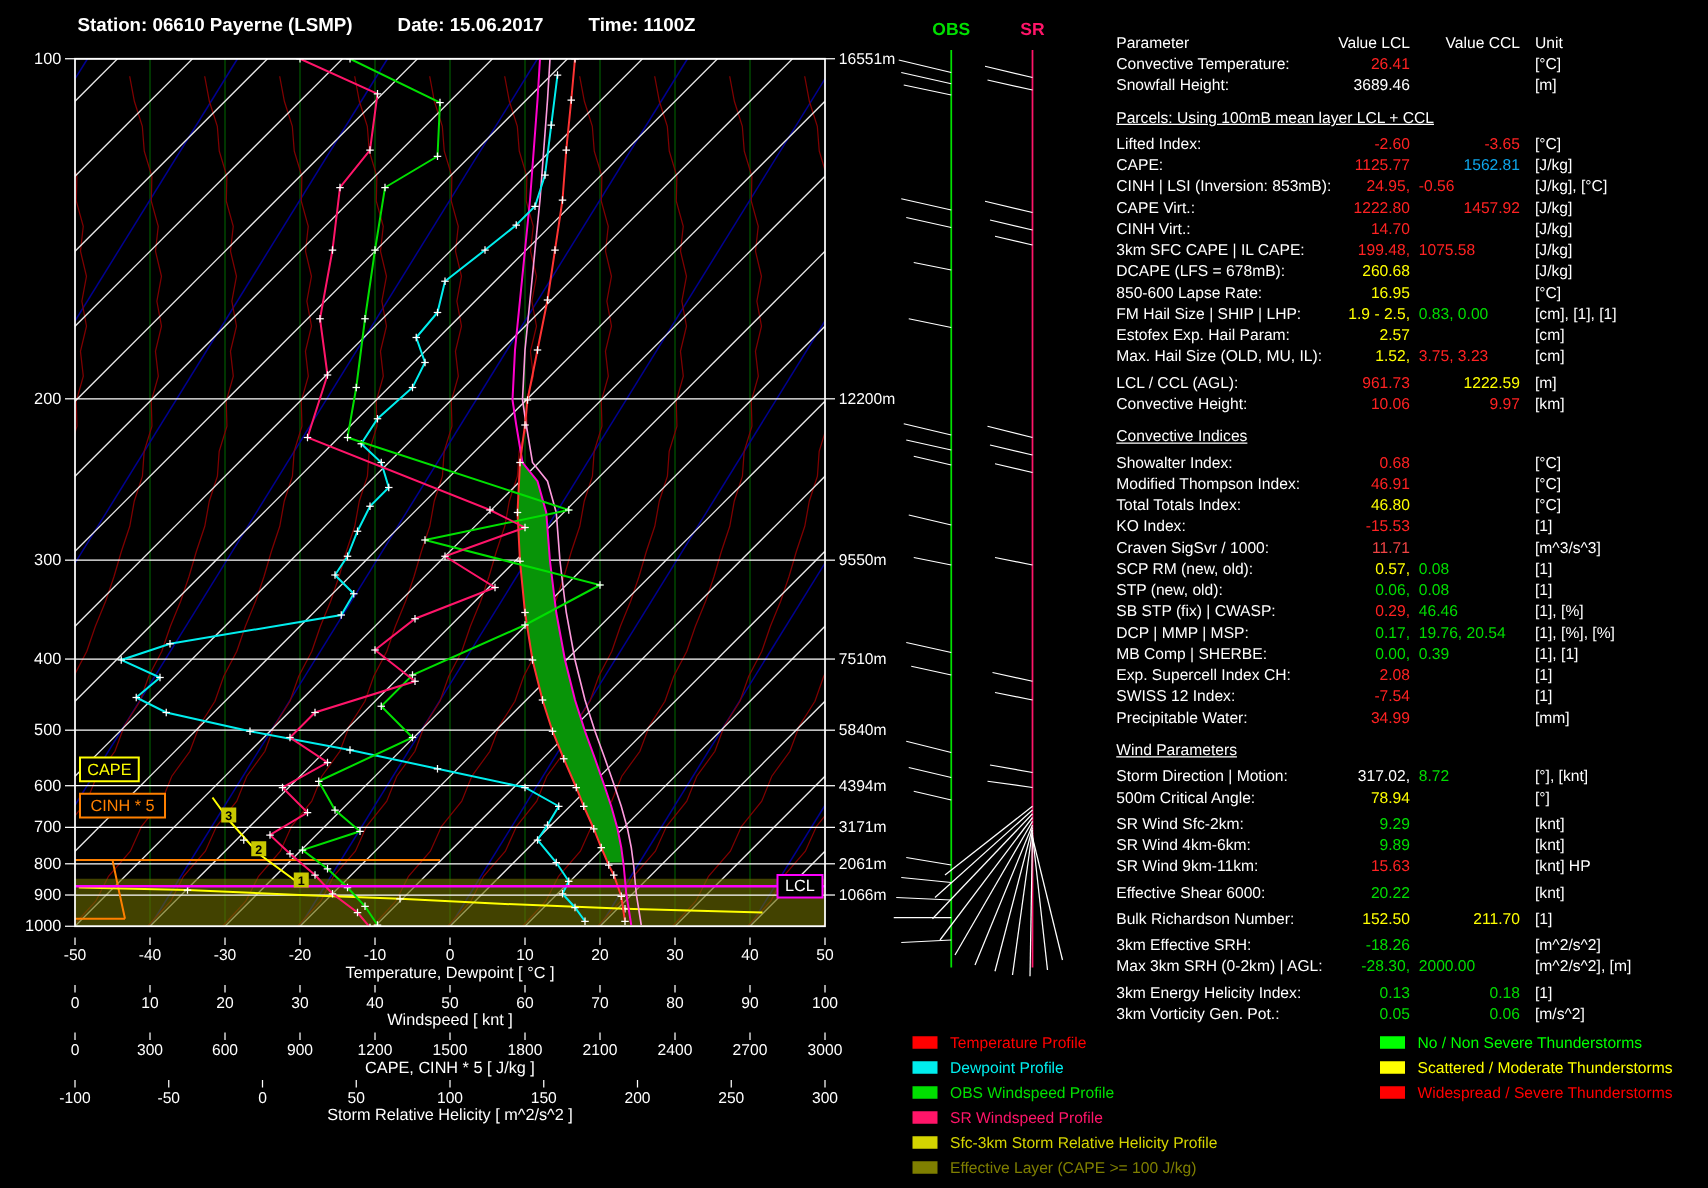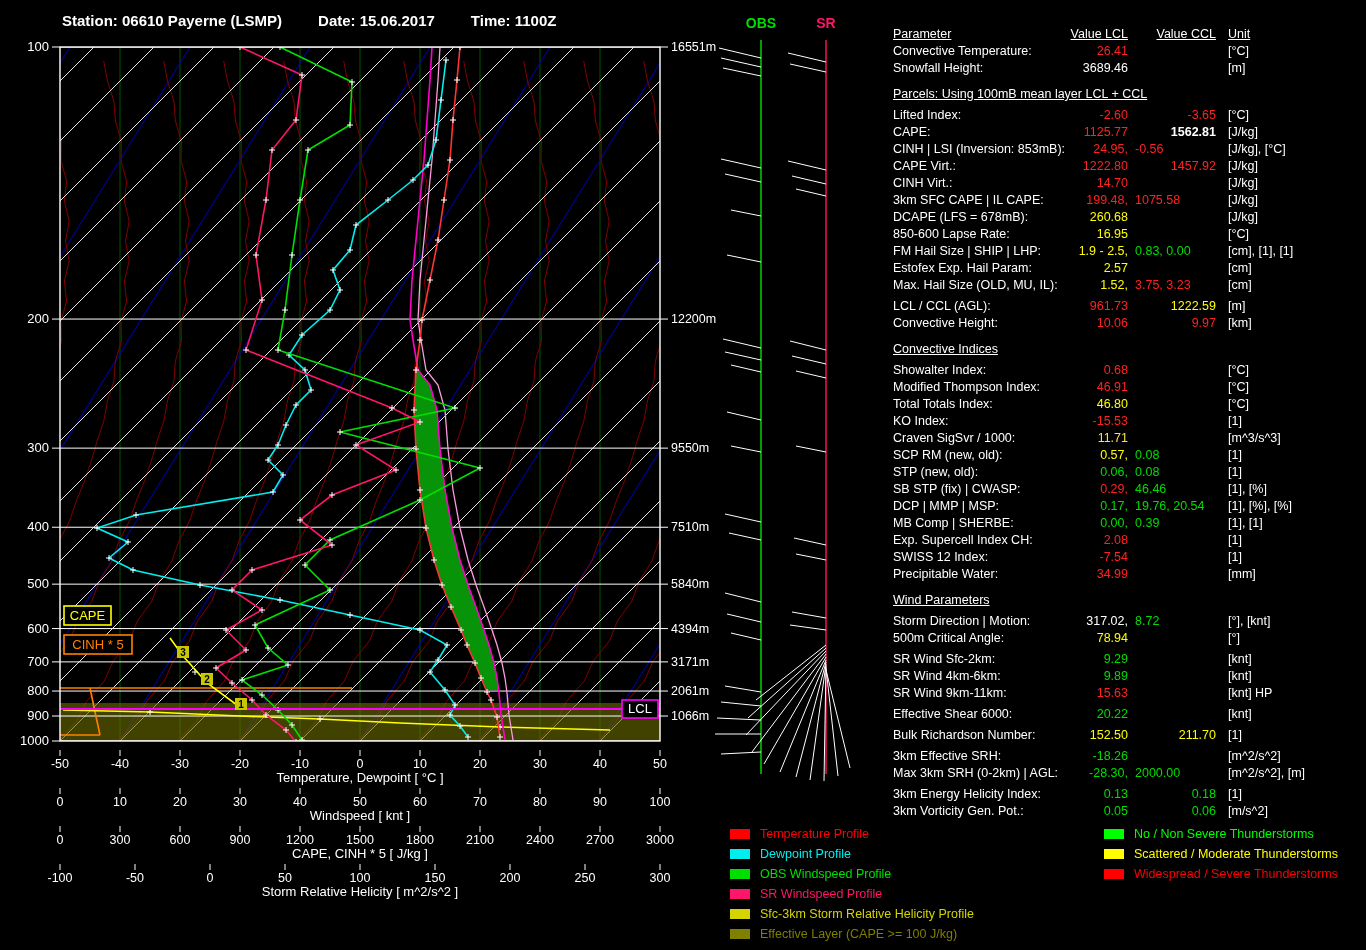--- a/index.html
+++ b/index.html
@@ -4,21 +4,21 @@
 <style>
   html,body{margin:0;padding:0;background:#000;}
   #root{position:relative;width:1366px;height:950px;background:#000;overflow:hidden;
         font-family:"Liberation Sans",sans-serif;color:#fff;}
   #title-bar{position:absolute;left:62px;top:12px;font-size:15px;font-weight:bold;white-space:nowrap;}
   #title-bar span{margin-right:36px;}
   #chart-svg{position:absolute;left:0;top:0;}
   
   #param-table{position:absolute;left:893px;top:26px;width:473px;font-size:12.5px;line-height:17px;}
   .hdr-row,.p-row{display:grid;grid-template-columns:175px 60px 88px 12px auto;align-items:baseline;}
-  .hdr-row span{text-decoration:underline;}
+  .hdr-row span{}
   .c-label{white-space:nowrap;}
   .c-lcl{text-align:right;white-space:nowrap;}
   .c-rest{white-space:nowrap;}
   .c-rest.is-extra{text-align:left;padding-left:7px;}
   .c-rest.is-ccl{text-align:right;}
   .c-unit{white-space:nowrap;}
   .sec-title{text-decoration:underline;margin-top:9px;margin-bottom:4px;white-space:nowrap;}
   .p-row.has-gap{margin-top:4px;}
   
   .legend{position:absolute;font-size:12.5px;}
@@ -602,21 +602,21 @@
         <div class="p-row">
           <span class="c-label">Lifted Index:</span>
           <span class="c-lcl"><span style="color: rgb(255, 34, 34);">-2.60</span></span>
           <span class="c-rest is-ccl"><span style="color: rgb(255, 34, 34);">-3.65</span></span>
           <span></span>
           <span class="c-unit">[°C]</span>
         </div>
         <div class="p-row">
           <span class="c-label">CAPE:</span>
           <span class="c-lcl"><span style="color: rgb(255, 34, 34);">1125.77</span></span>
-          <span class="c-rest is-ccl"><span style="color: #ffffff; font-weight: bold;">1562.81</span></span>
+          <span class="c-rest is-ccl"><span style="color: #0ea5e9;">1562.81</span></span>
           <span></span>
           <span class="c-unit">[J/kg]</span>
         </div>
         <div class="p-row">
           <span class="c-label">CINH | LSI (Inversion: 853mB):</span>
           <span class="c-lcl"><span style="color: rgb(255, 34, 34);">24.95,</span></span>
           <span class="c-rest is-extra"><span style="color: rgb(255, 34, 34);">-0.56</span></span>
           <span></span>
           <span class="c-unit">[J/kg], [°C]</span>
         </div>
@@ -714,21 +714,21 @@
         </div>
         <div class="p-row">
           <span class="c-label">KO Index:</span>
           <span class="c-lcl"><span style="color: rgb(255, 34, 34);">-15.53</span></span>
           <span class="c-rest is-ccl"></span>
           <span></span>
           <span class="c-unit">[1]</span>
         </div>
         <div class="p-row">
           <span class="c-label">Craven SigSvr / 1000:</span>
-          <span class="c-lcl"><span style="color: #fde047;">11.71</span></span>
+          <span class="c-lcl"><span style="color: #ef4444;">11.71</span></span>
           <span class="c-rest is-ccl"></span>
           <span></span>
           <span class="c-unit">[m^3/s^3]</span>
         </div>
         <div class="p-row">
           <span class="c-label">SCP RM (new, old):</span>
           <span class="c-lcl"><span style="color: rgb(255, 255, 0);">0.57,</span></span>
           <span class="c-rest is-extra"><span style="color: rgb(0, 221, 0);">0.08</span></span>
           <span></span>
           <span class="c-unit">[1]</span>

